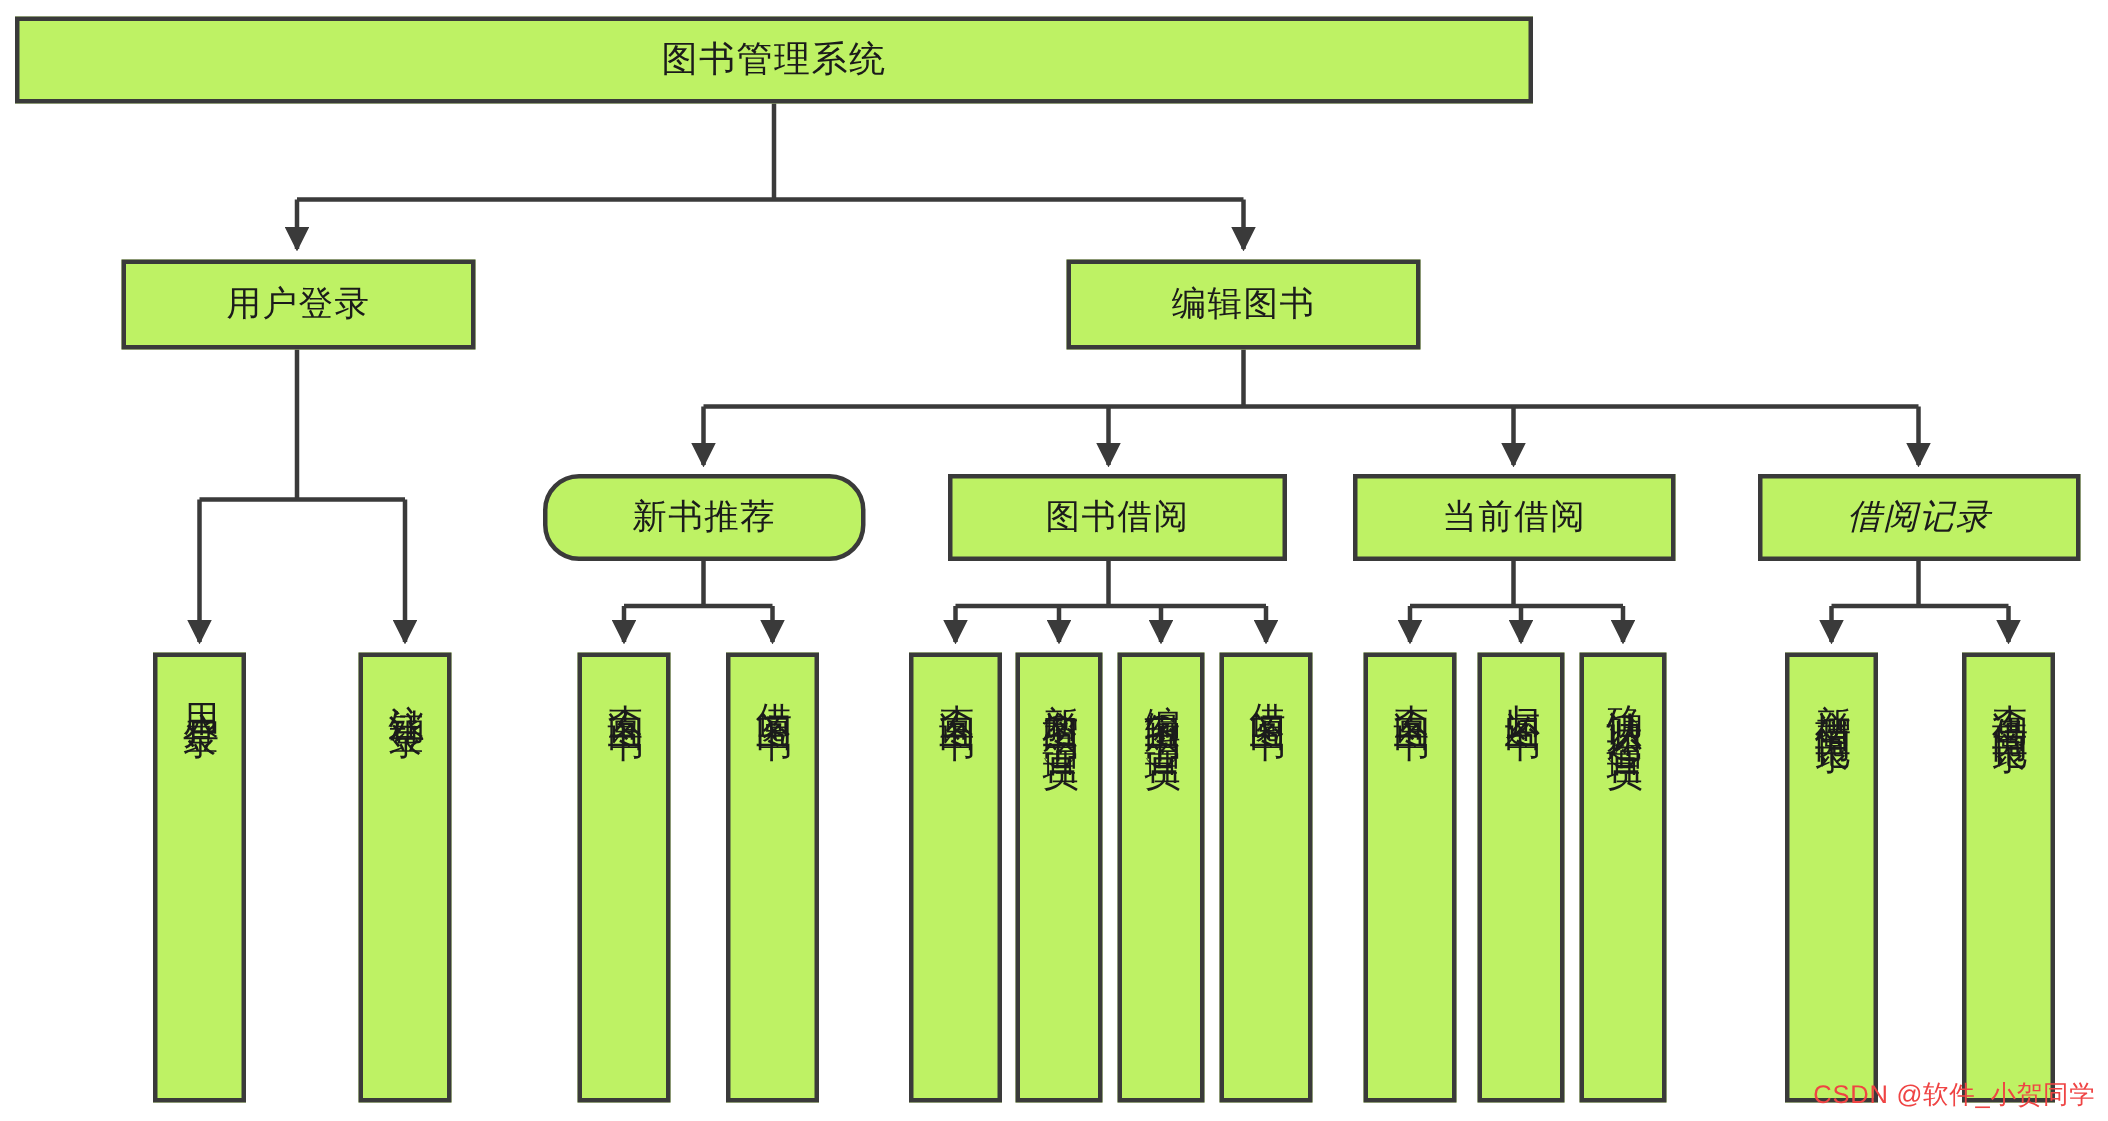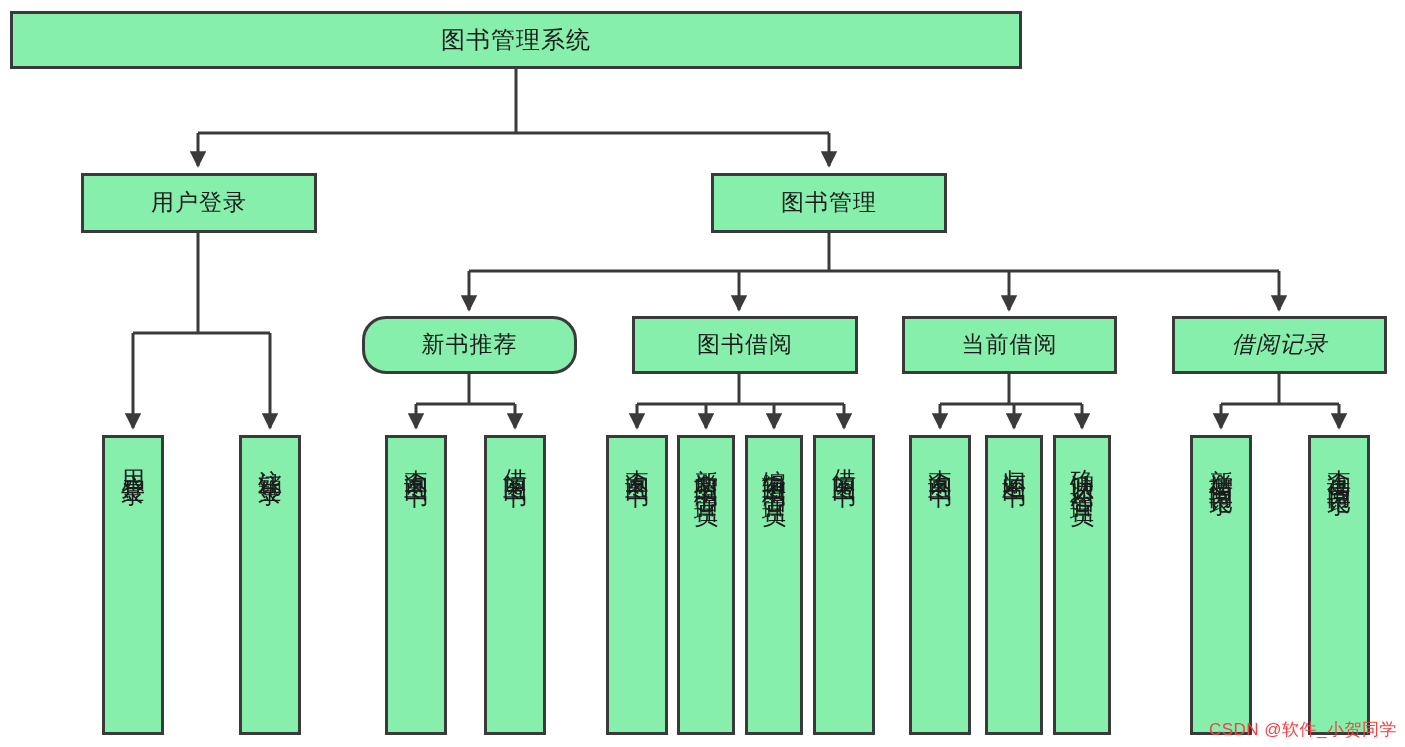--- a/index.html
+++ b/index.html
@@ -25,21 +25,21 @@
     left: 0;
     top: 0;
     width: 1405px;
     height: 747px;
     pointer-events: none;
   }
   .node {
     position: absolute;
     box-sizing: border-box;
     border: 3px solid #3a3a3a;
-    background: #86efac;
+    background: #bef264;
     display: flex;
     align-items: center;
     justify-content: center;
     color: #1b1b1b;
     z-index: 2;
   }
   .node .label {
     display: block;
     text-align: center;
     line-height: 1.18;
@@ -134,21 +134,21 @@
   </svg>
 
   <div class="node horiz root" style="left:10px; top:11px; width:1012px; height:58px;">
     <span class="label">图书管理系统</span>
   </div>
 
   <div class="node horiz" style="left:81px; top:173px; width:236px; height:60px;">
     <span class="label">用户登录</span>
   </div>
   <div class="node horiz" style="left:711px; top:173px; width:236px; height:60px;">
-    <span class="label">图书管理</span>
+    <span class="label">编辑图书</span>
   </div>
 
   <div class="node horiz" style="left:362px; top:316px; width:215px; height:58px;border-radius:24px;">
     <span class="label">新书推荐</span>
   </div>
   <div class="node horiz" style="left:632px; top:316px; width:226px; height:58px;">
     <span class="label">图书借阅</span>
   </div>
   <div class="node horiz" style="left:902px; top:316px; width:215px; height:58px;">
     <span class="label">当前借阅</span>

